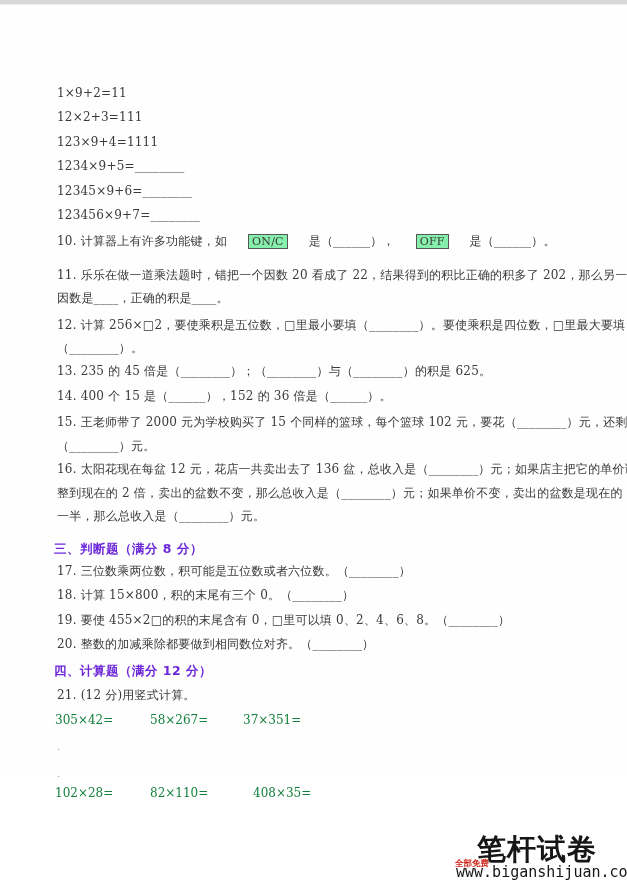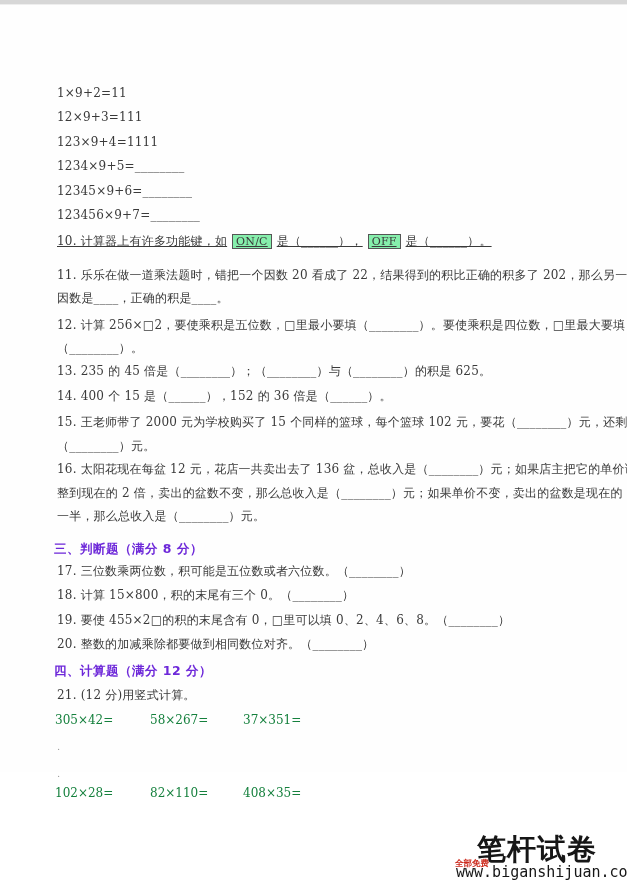--- a/index.html
+++ b/index.html
@@ -27,21 +27,21 @@
     letter-spacing:0.2px;
   }
   .ln.heading{
     left:54px;
     font-weight:700;
     color:#6d28d9;
     font-family:"DejaVu Sans","Liberation Sans",sans-serif;
     font-size:12.5px;
     letter-spacing:0.5px;
   }
-  .q10line{display:flex;align-items:flex-end;gap:5px;text-decoration:underline;}
+  .q10line{display:flex;align-items:flex-end;gap:21px;}
   .keybox{
     display:inline-block;
     border:1px solid #555555;
     padding:0 3px;
     font-size:11px;
     line-height:13px;
     color:#3a3a3a;
     background:#86efac;
   }
   .calc-eq{
@@ -85,21 +85,21 @@
     white-space:nowrap;
   }
 </style>
 </head>
 <body>
 
 <div class="page">
   <div class="top-edge"></div>
 
   <div class="ln" style="top:86px">1×9+2=11</div>
-  <div class="ln" style="top:110px">12×9+3=111</div>
+  <div class="ln" style="top:110px">12×2+3=111</div>
   <div class="ln" style="top:135px">123×9+4=1111</div>
   <div class="ln" style="top:159px">1234×9+5=________</div>
   <div class="ln" style="top:184px">12345×9+6=________</div>
   <div class="ln" style="top:208px">123456×9+7=________</div>
 
   <div class="ln q10line" style="top:234px">
     <span>10. 计算器上有许多功能键，如</span>
     <span class="keybox">ON/C</span>
     <span>是（______），</span>
     <span class="keybox">OFF</span>
@@ -133,18 +133,18 @@
 
   <div class="calc-eq" style="left:55px;top:713px">305×42=</div>
   <div class="calc-eq" style="left:150px;top:713px">58×267=</div>
   <div class="calc-eq" style="left:243px;top:713px">37×351=</div>
 
   <div class="stray-dot" style="left:57px;top:742px">.</div>
   <div class="stray-dot" style="left:57px;top:769px">.</div>
 
   <div class="calc-eq" style="left:55px;top:786px">102×28=</div>
   <div class="calc-eq" style="left:150px;top:786px">82×110=</div>
-  <div class="calc-eq" style="left:243px;top:786px">408×35=</div>
+  <div class="calc-eq" style="left:253px;top:786px">408×35=</div>
 
   <div class="wm-brand">笔杆试卷</div>
   <div class="wm-free">全部免费</div>
   <div class="wm-url">www.biganshijuan.com</div>
 </div>
 
 </body></html>

